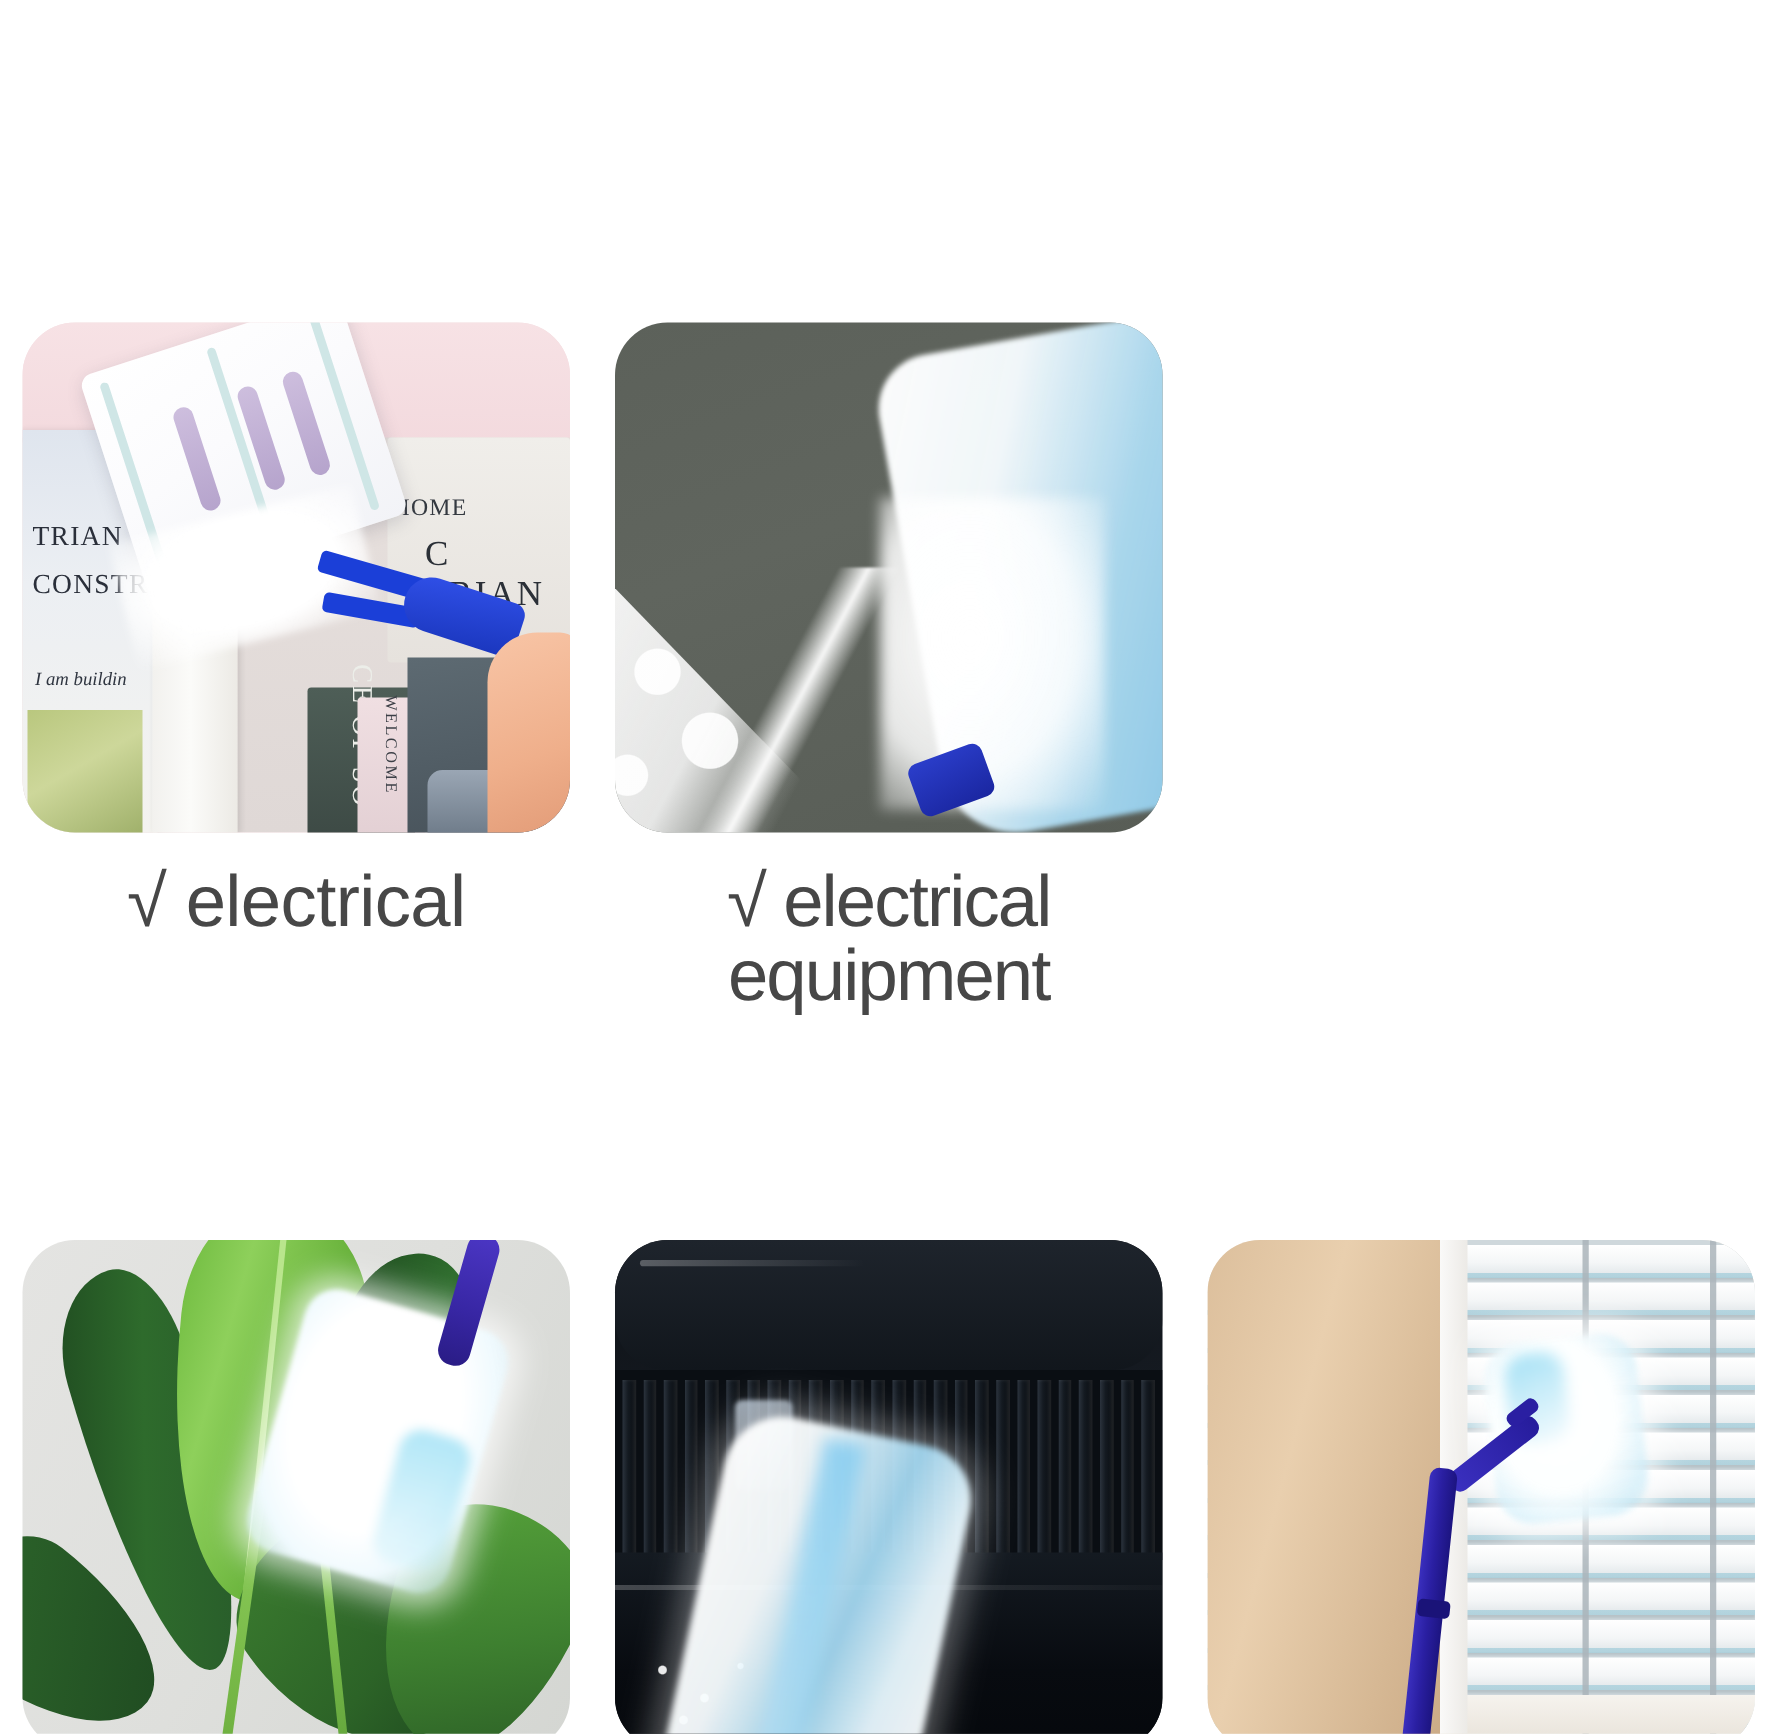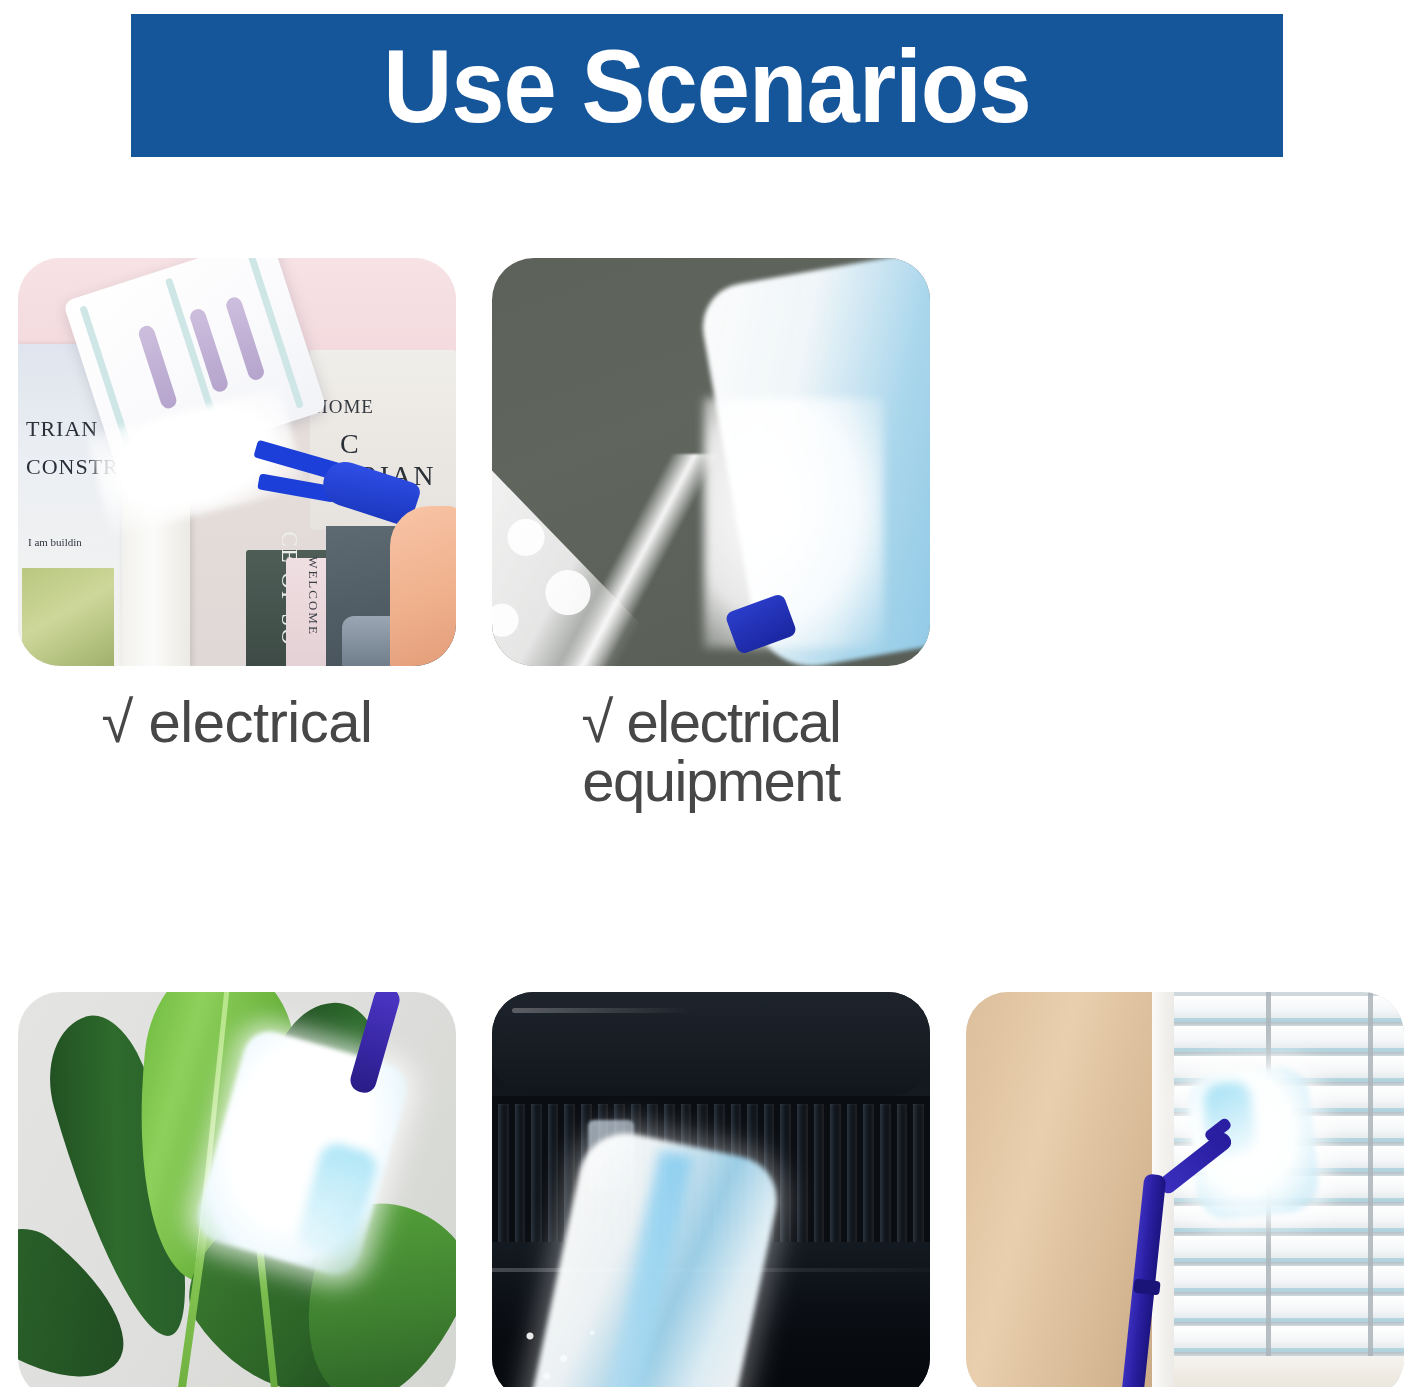--- a/index.html
+++ b/index.html
@@ -138,22 +138,22 @@
   }
   .p-furniture .bk1 .t1 {
     position: absolute; left: 12px; top: 72px; font-size: 22px;
     font-family: "Liberation Serif", serif; color: #2a2f3a; letter-spacing: 1px;
   }
   .p-furniture .bk1 .t2 {
     position: absolute; left: 12px; top: 110px; font-size: 22px;
     font-family: "Liberation Serif", serif; color: #2a2f3a; letter-spacing: 1px;
   }
   .p-furniture .bk1 .t3 {
-    position: absolute; left: 14px; top: 192px; font-size: 11px;
-    font-family: "Liberation Serif", serif; color: #2f3540;
+    position: absolute; left: 14px; top: 192px; font-size: 15px;
+    font-family: "Liberation Serif", serif; font-style: italic; color: #2f3540;
   }
   .p-furniture .bk1 .art {
     position: absolute; left: 8px; top: 224px; width: 92px; height: 100px;
     background: linear-gradient(150deg,#b9c77e 0%, #cdd79a 45%, #9fb06a 100%);
   }
   .p-furniture .bk2 {
     left: 104px; top: 126px; width: 68px; height: 284px;
     background: linear-gradient(90deg,#f2f1ee 0%, #fbfbf9 45%, #eceae5 100%);
     box-shadow: 2px 0 6px rgba(0,0,0,.12);
   }
@@ -495,23 +495,20 @@
   .p-window .arm-tip {
     position: absolute; left: 238px; top: 132px; width: 28px; height: 12px;
     background: #2a1fa2; border-radius: 5px; transform: rotate(-38deg);
   }
 </style>
 </head>
 <body>
 
 <div class="page">
 
-  <div class="banner">
-    <div class="banner-title">Use Scenarios</div>
-  </div>
 
   <div class="grid">
 
     <div class="row row1">
 
 
       <div class="cell">
         <div class="photo p-furniture">
           <div class="wall-pink"></div>
           <div class="desk"></div>

